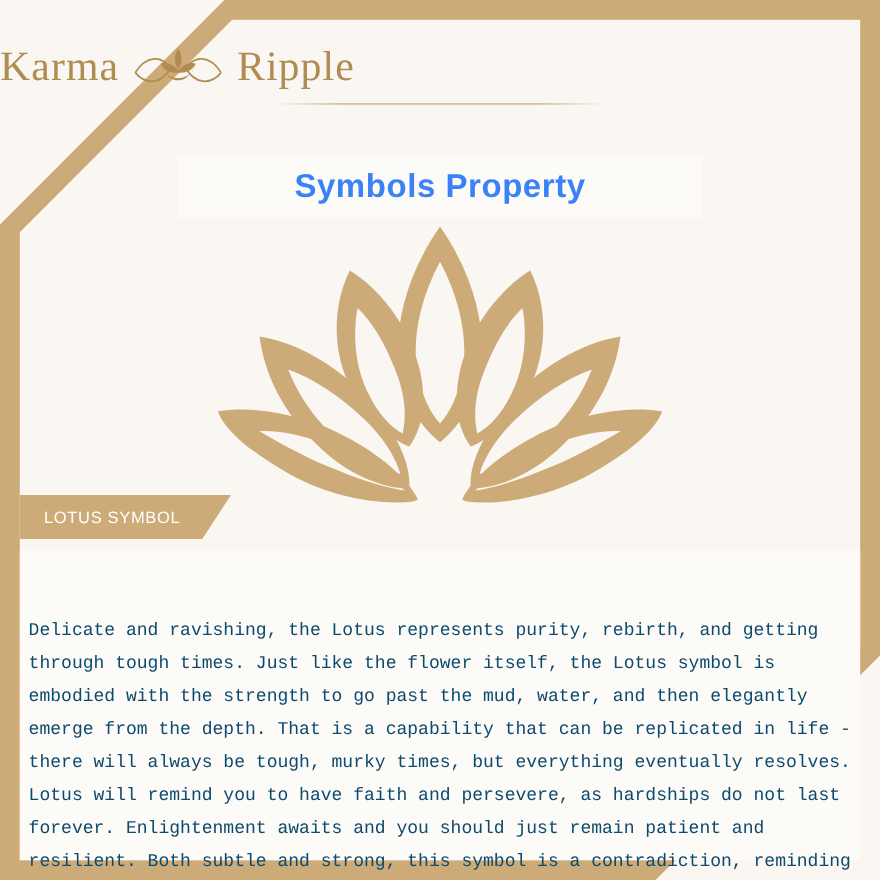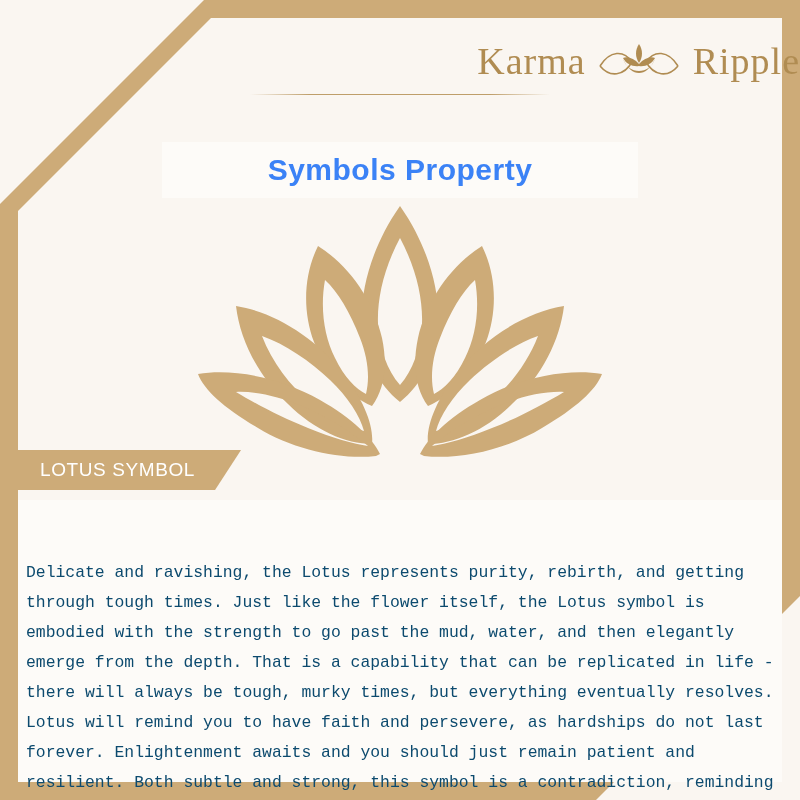--- a/index.html
+++ b/index.html
@@ -75,21 +75,21 @@
     position: absolute;
     inset: 0;
   }
 
   
   .brand {
     position: absolute;
     top: 36px;
     left: 0;
     right: 0;
-    text-align: right;
+    text-align: left;
     height: 70px;
   }
   .brand-text {
     font-family: "Liberation Serif", serif;
     font-size: 38px;
     letter-spacing: 1px;
     color: #b08c52;
     line-height: 1;
     display: inline-block;
     position: relative;
@@ -154,21 +154,21 @@
     height: 40px;
     background: #cdab78;
     display: flex;
     align-items: center;
     padding-left: 22px;
     padding-right: 46px;
     clip-path: polygon(0 0, 100% 0, calc(100% - 26px) 100%, 0 100%);
   }
   .ribbon-text {
     font-family: "Liberation Sans", sans-serif;
-    font-size: 19px;
+    font-size: 15px;
     color: #ffffff;
     letter-spacing: 0.6px;
   }
 
   
   .lower-panel {
     position: absolute;
     left: 18px;
     right: 18px;
     top: 500px;

